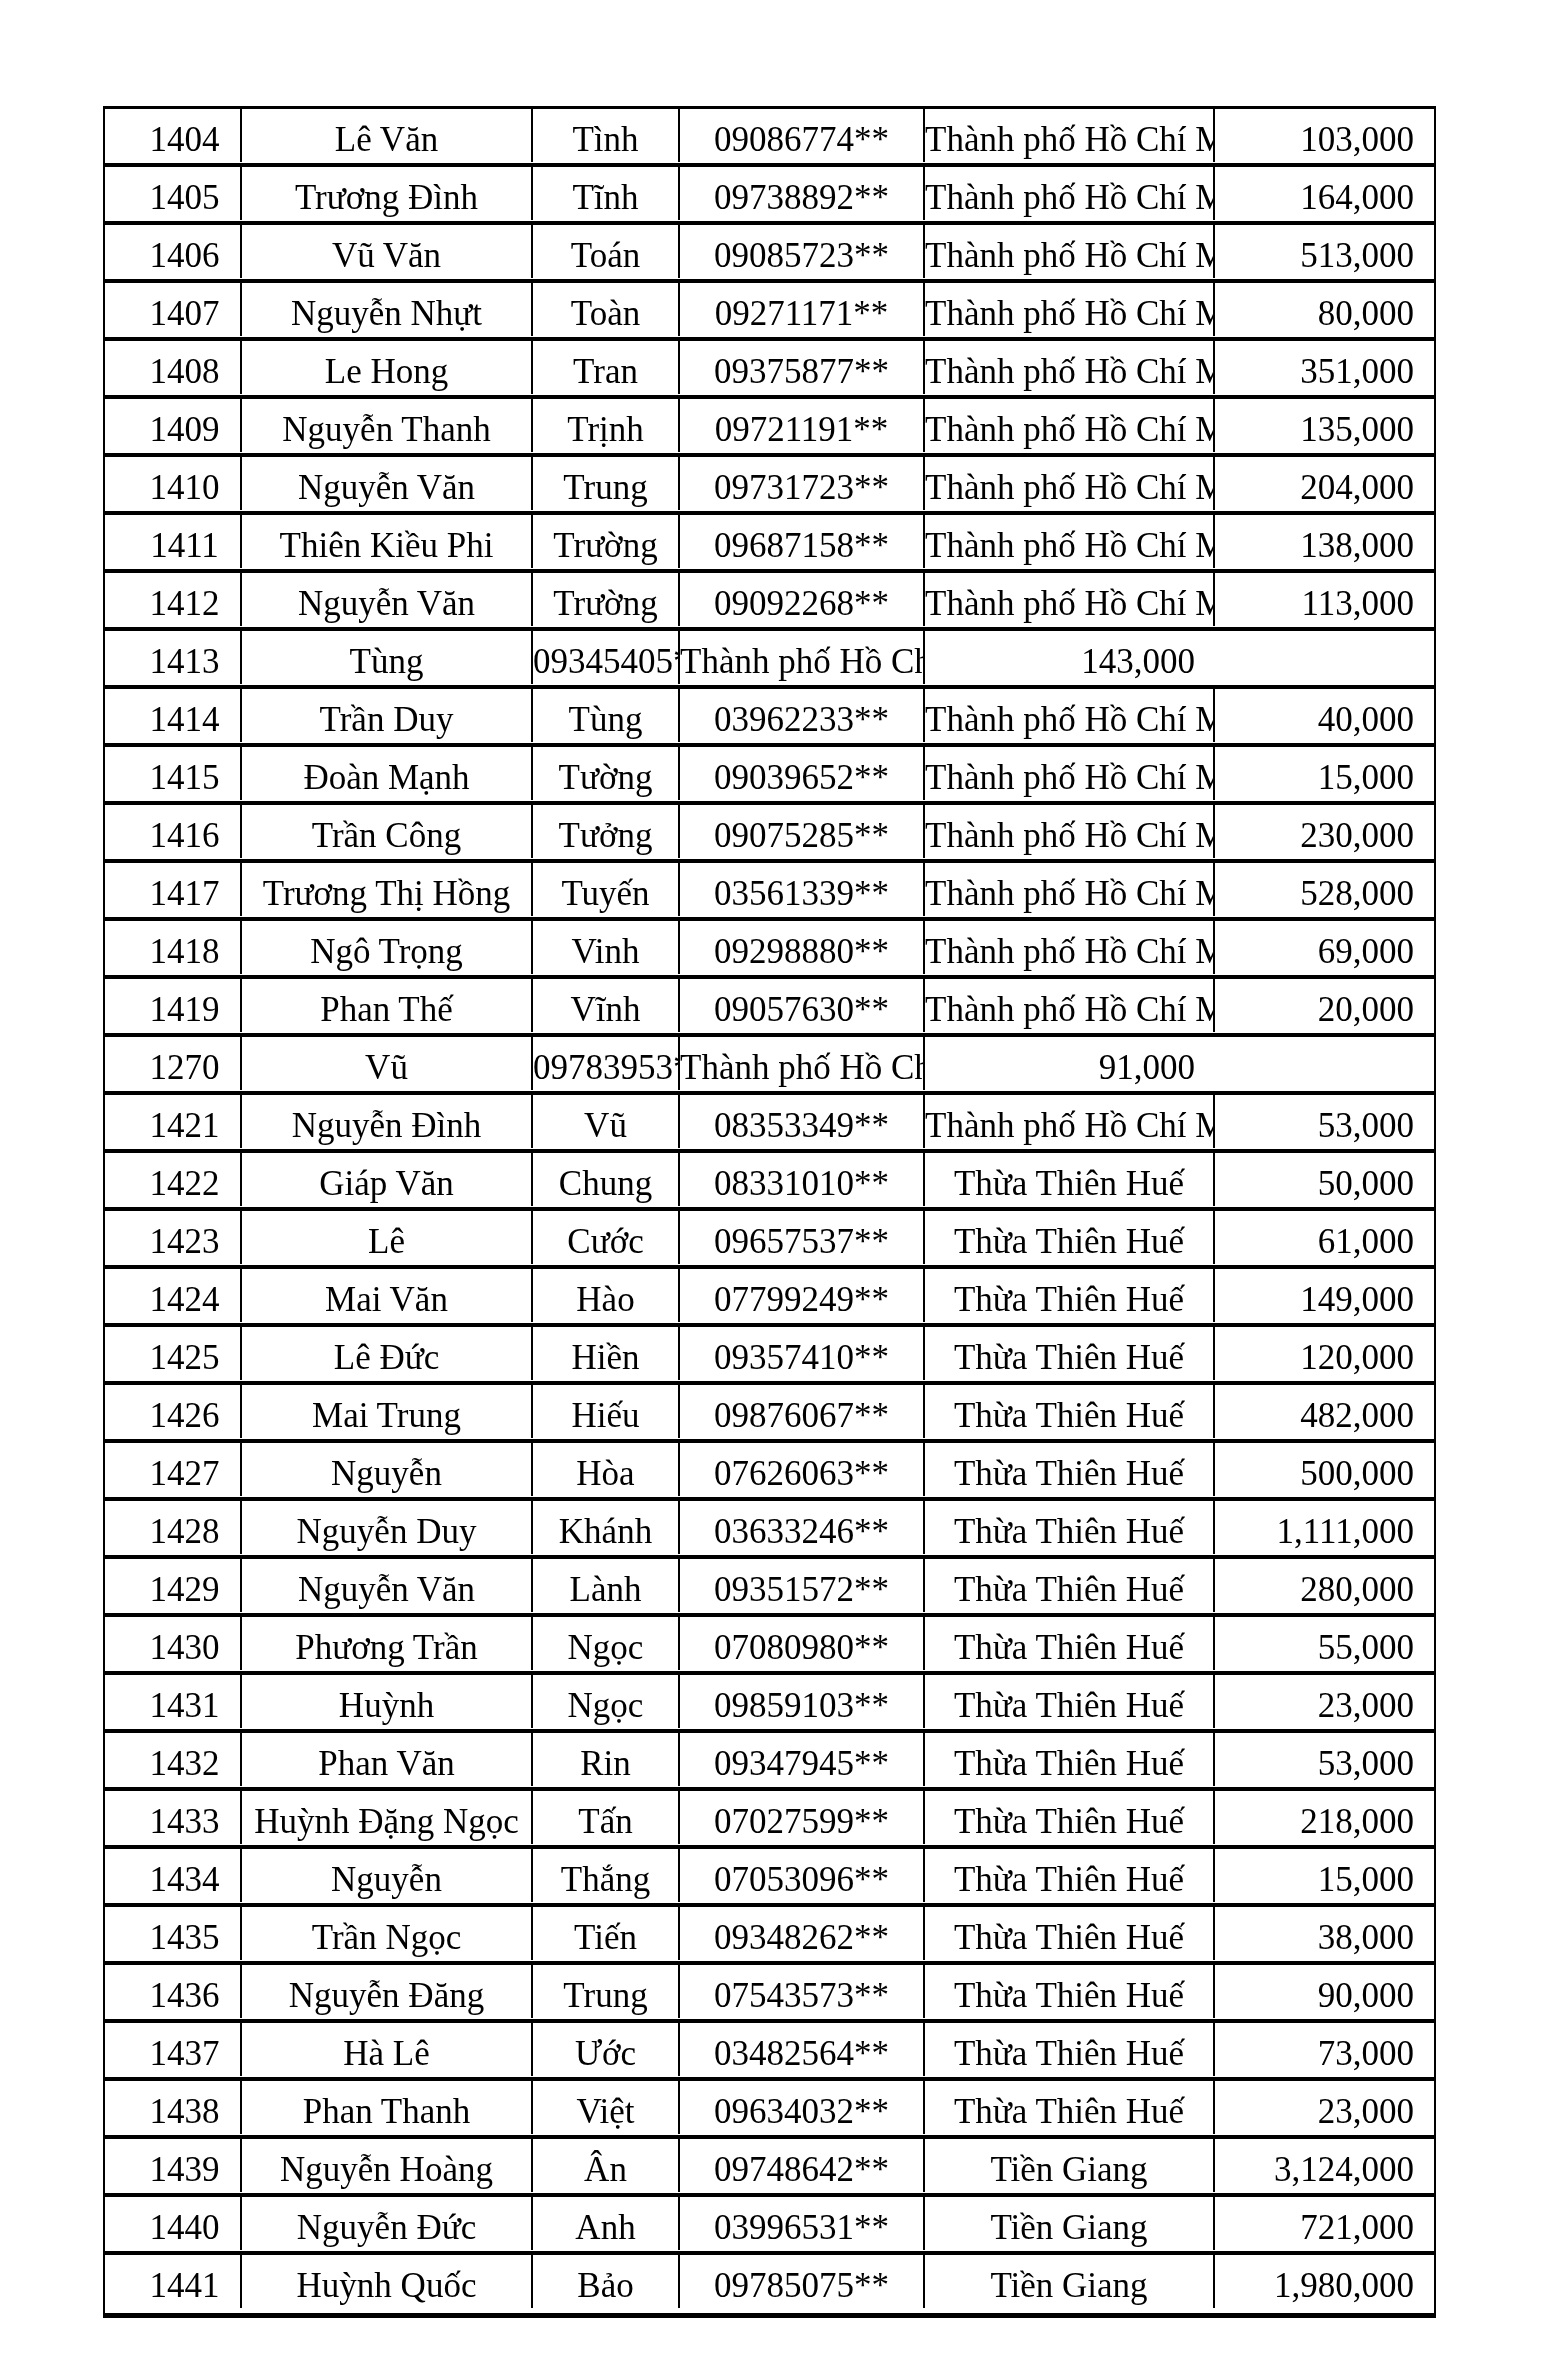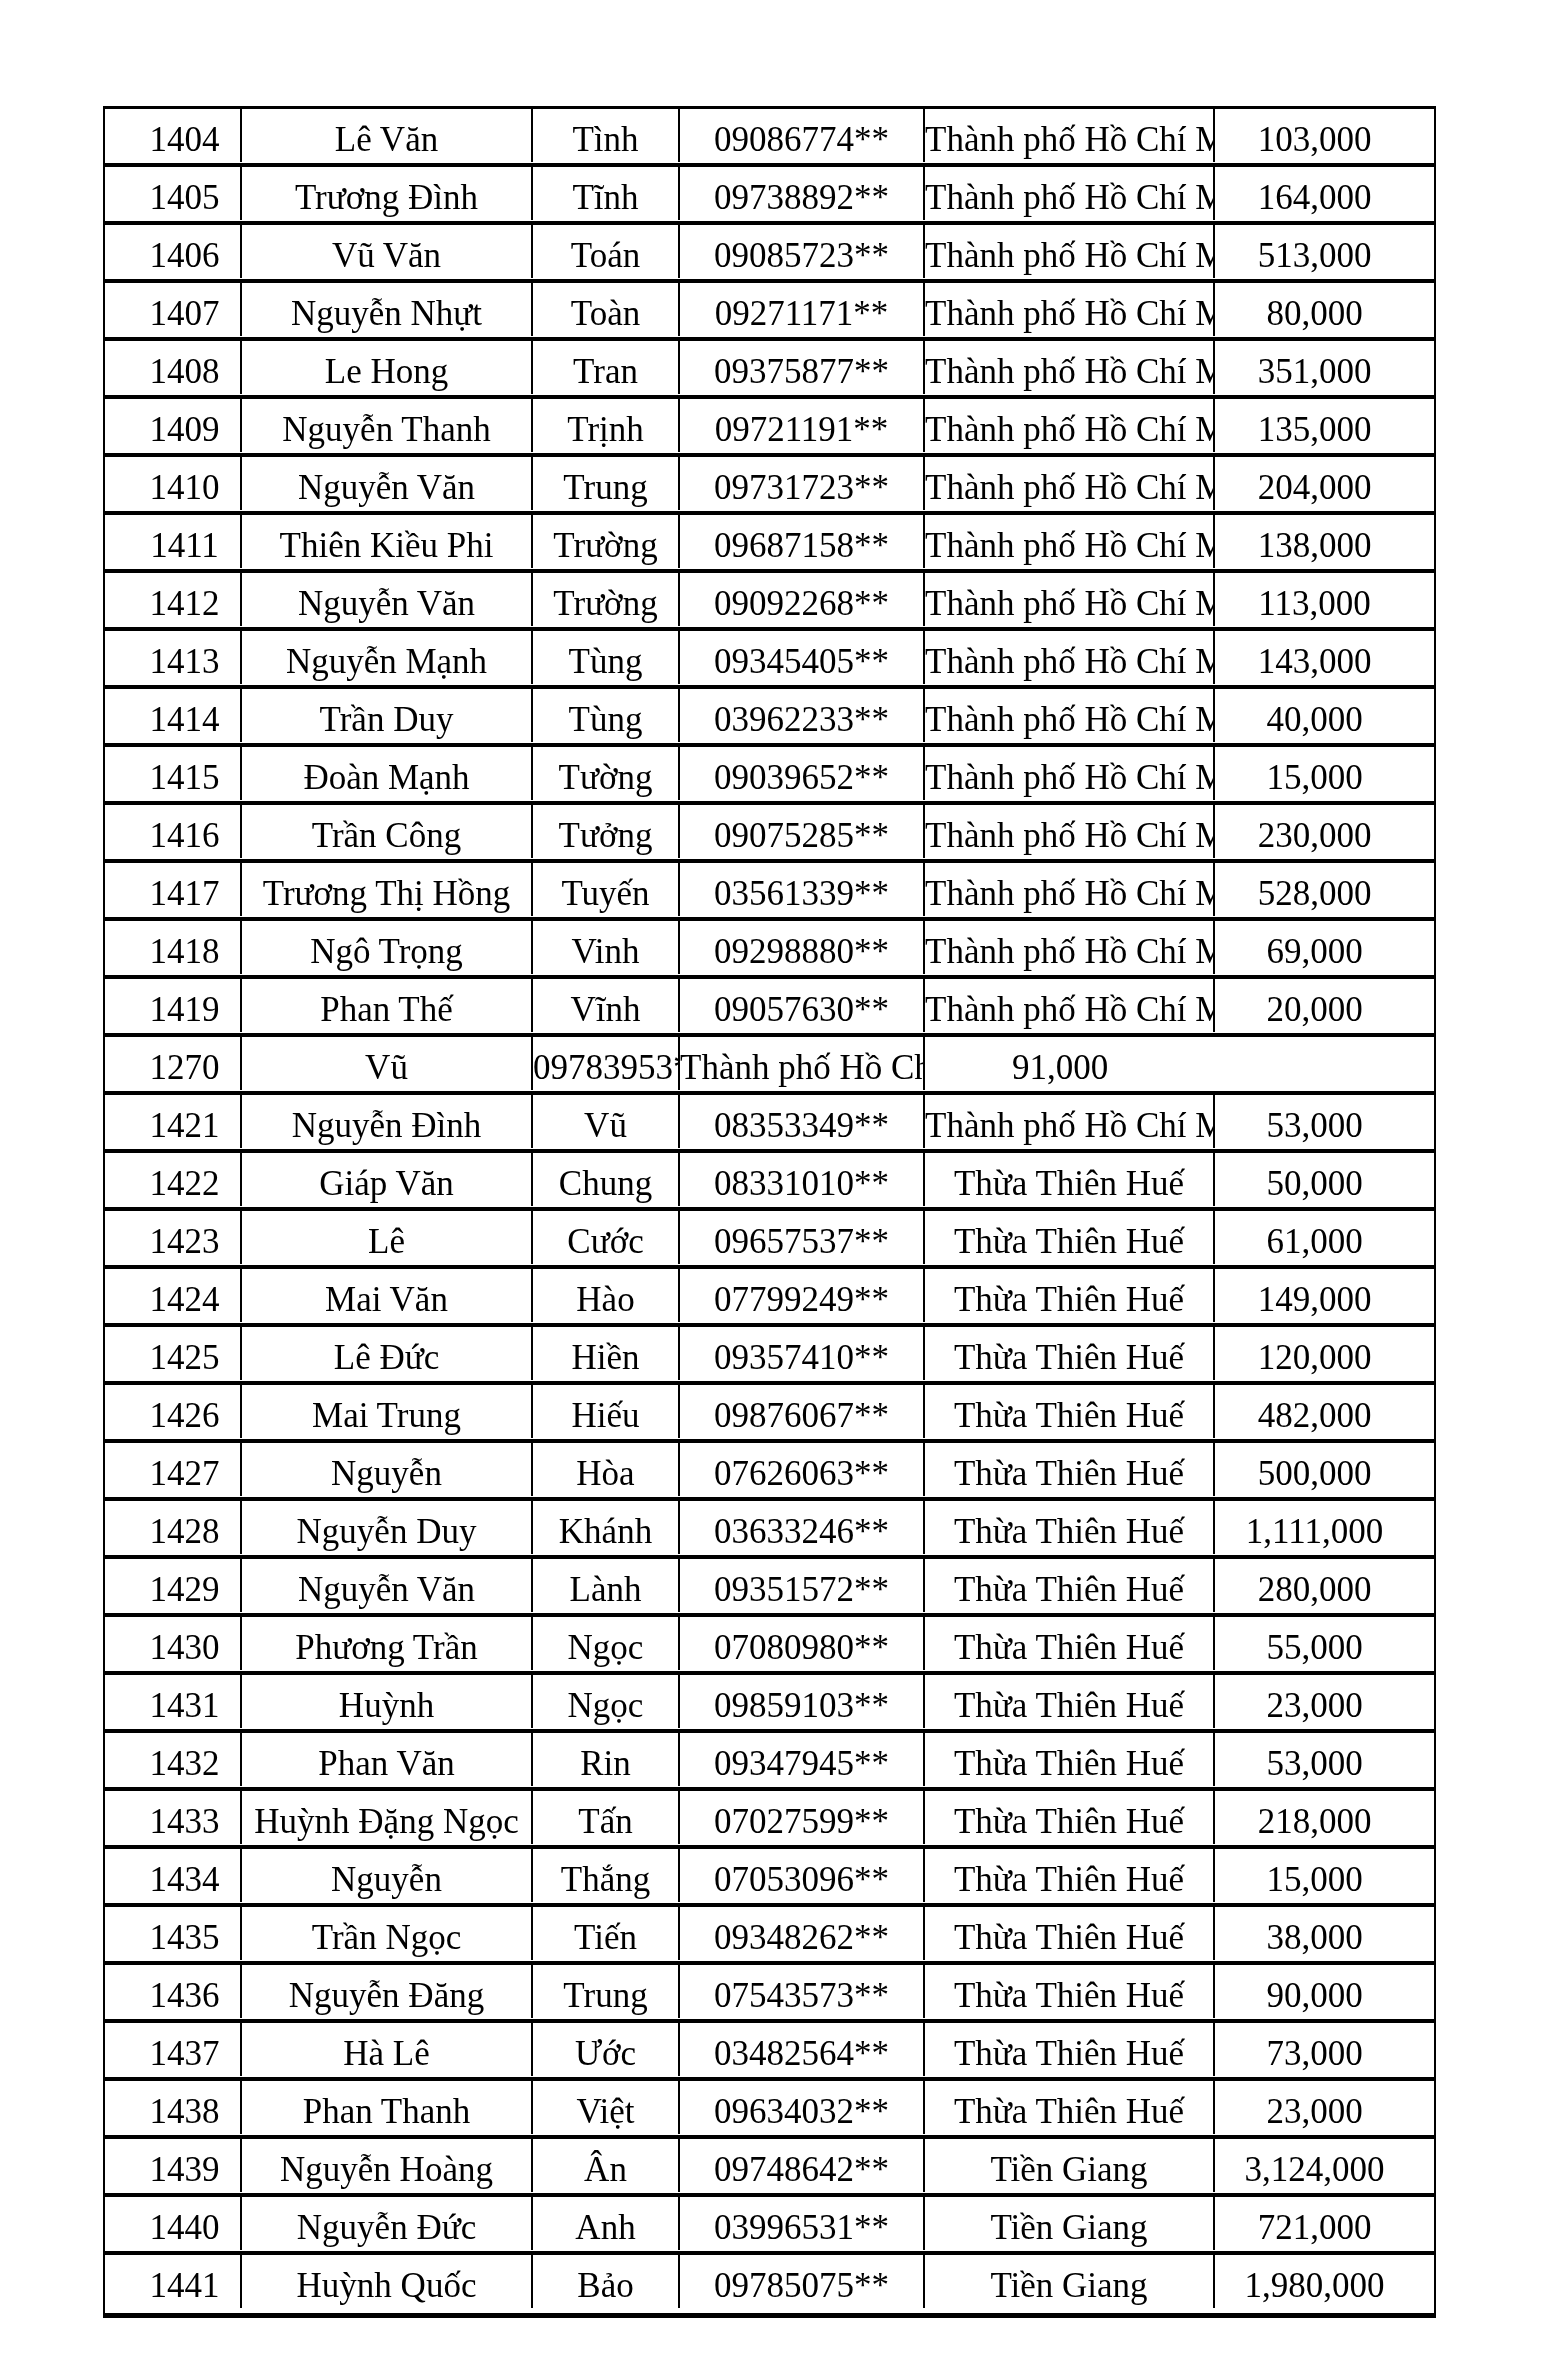--- a/index.html
+++ b/index.html
@@ -45,20 +45,21 @@
     white-space: nowrap;
     text-align: center;
     font-size: 35px;
     line-height: 62px;
     height: 53px;
   }
   .tcell:last-child {
     border-right: none;
   }
   .tcell.amount {
+    text-align: right;
     padding-right: 20px;
   }
 </style>
 </head>
 <body>
 
 <div class="page">
   <div class="donor-table" id="donor-table">
       <div class="trow">
         <div class="tcell">1404</div>
@@ -127,21 +128,20 @@
       <div class="trow">
         <div class="tcell">1412</div>
         <div class="tcell">Nguyễn Văn</div>
         <div class="tcell">Trường</div>
         <div class="tcell">09092268**</div>
         <div class="tcell">Thành phố Hồ Chí Minh</div>
         <div class="tcell amount">113,000</div>
       </div>
       <div class="trow">
         <div class="tcell">1413</div>
-        <div class="tcell">Nguyễn Mạnh</div>
         <div class="tcell">Tùng</div>
         <div class="tcell">09345405**</div>
         <div class="tcell">Thành phố Hồ Chí Minh</div>
         <div class="tcell amount">143,000</div>
       </div>
       <div class="trow">
         <div class="tcell">1414</div>
         <div class="tcell">Trần Duy</div>
         <div class="tcell">Tùng</div>
         <div class="tcell">03962233**</div>

